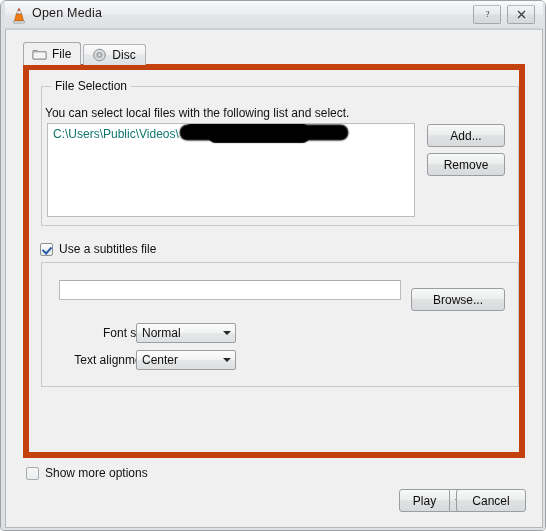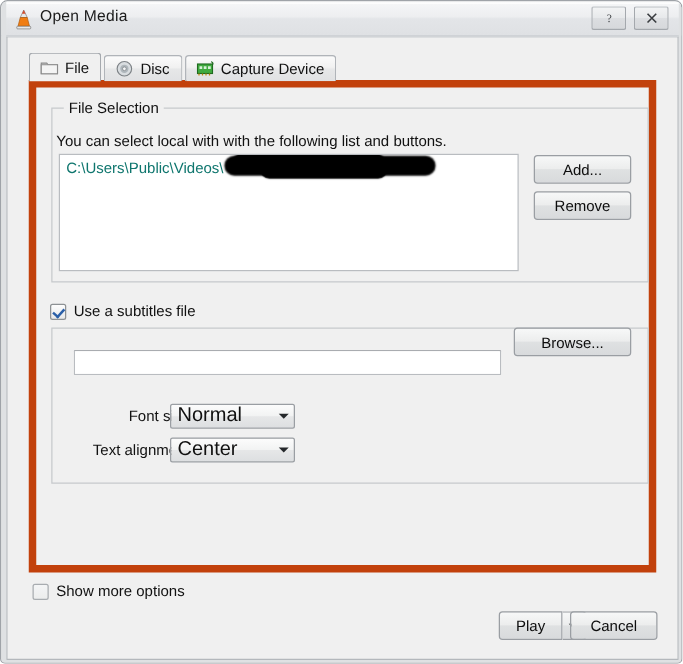--- a/index.html
+++ b/index.html
@@ -238,21 +238,21 @@
     height: 20px;
     background: linear-gradient(to bottom, #fcfcfc 0%, #f2f3f3 48%, #e6e7e8 52%, #dddfe1 100%);
     border: 1px solid #9a9ea3;
     border-radius: 2px;
     display: flex;
     align-items: center;
   }
   .combo .combo-value {
     flex: 1 1 auto;
     padding-left: 5px;
-    font-size: 16px;
+    font-size: 12px;
     color: #111;
     white-space: nowrap;
     overflow: hidden;
   }
   .combo .combo-arrow {
     flex: 0 0 auto;
     width: 17px;
     display: flex;
     align-items: center;
     justify-content: center;
@@ -372,63 +372,50 @@
         <svg viewBox="0 0 15 14" width="15" height="14">
           <circle cx="7.5" cy="7" r="5.8" fill="#d9dde0" stroke="#7d8286" stroke-width="0.9"></circle>
           <circle cx="7.5" cy="7" r="3.3" fill="#aeb6bb"></circle>
           <circle cx="7.5" cy="7" r="1.5" fill="#f4f6f7" stroke="#7d8286" stroke-width="0.6"></circle>
         </svg>
       </span>
       <span>Disc</span>
     </div>
 
 
-    <div class="tab">
-      <span class="tab-icon">
-        <svg viewBox="0 0 15 14" width="15" height="14">
-          <rect x="1" y="3.2" width="12" height="7.6" fill="#3faa3f" stroke="#1f6a1f" stroke-width="0.9"></rect>
-          <rect x="2.6" y="5" width="2.2" height="2.2" fill="#d8f0d8"></rect>
-          <rect x="6" y="5" width="2.2" height="2.2" fill="#d8f0d8"></rect>
-          <rect x="9.4" y="5" width="2.2" height="2.2" fill="#d8f0d8"></rect>
-          <path d="M2.2 10.8 v1.6 M5 10.8 v1.6 M7.8 10.8 v1.6 M10.6 10.8 v1.6" stroke="#b8870b" stroke-width="1" fill="none"></path>
-          <path d="M11.8 1.4 q2 0.6 1.4 2.2" stroke="#1f6a1f" stroke-width="1" fill="none"></path>
-        </svg>
-      </span>
-      <span>Capture Device</span>
-    </div>
   </div>
 
   <div id="tabpanel">
 
     <div class="groupbox" style="left:12px; top:16px; width:478px; height:140px;">
       <span class="group-title">File Selection</span>
     </div>
 
-    <span class="static-text" style="left:16px; top:36px;">You can select local with with the following list and buttons.</span>
+    <span class="static-text" style="left:16px; top:36px;">You can select local files with the following list and select.</span>
 
     <div class="listbox" style="left:18px; top:53px; width:368px; height:94px;">
       <div class="list-item">
         <span>C:\Users\Public\Videos\</span>
         <span class="redaction"></span>
       </div>
     </div>
 
     <button class="btn" style="left:398px; top:54px; width:78px;">Add...</button>
     <button class="btn" style="left:398px; top:83px; width:78px;">Remove</button>
 
     <div class="cb-row" style="left:11px; top:172px;">
       <span class="cb-box checked"></span>
       <span class="cb-label">Use a subtitles file</span>
     </div>
 
     <div class="groupbox" style="left:12px; top:192px; width:478px; height:125px;"></div>
 
     <input class="textinput" style="left: 30px; top: 210px; width: 342px;" type="text" value="">
 
-    <button class="btn" style="left:382px; top:192px; width:94px;">Browse...</button>
+    <button class="btn" style="left:382px; top:218px; width:94px;">Browse...</button>
 
     <span class="static-text" style="left:36px; top:256px; width:90px; text-align:right;">Font size:</span>
     <div class="combo" style="left:107px; top:253px; width:100px;">
       <span class="combo-value">Normal</span>
       <span class="combo-arrow">
         <span class="caret-down"></span>
       </span>
     </div>
 
     <span class="static-text" style="left:16px; top:283px; width:110px; text-align:right;">Text alignment:</span>

